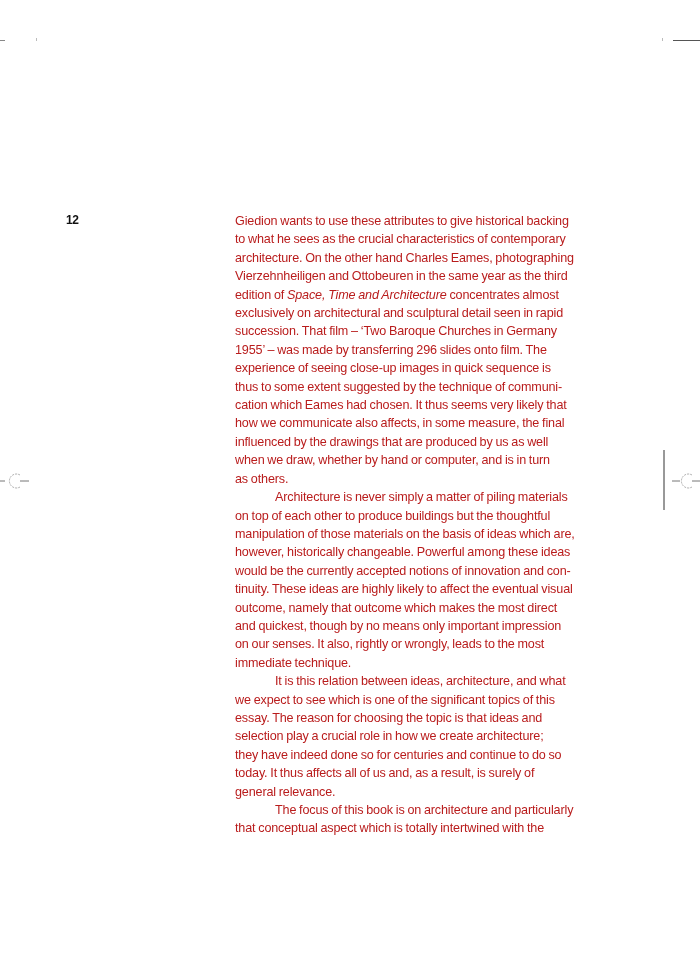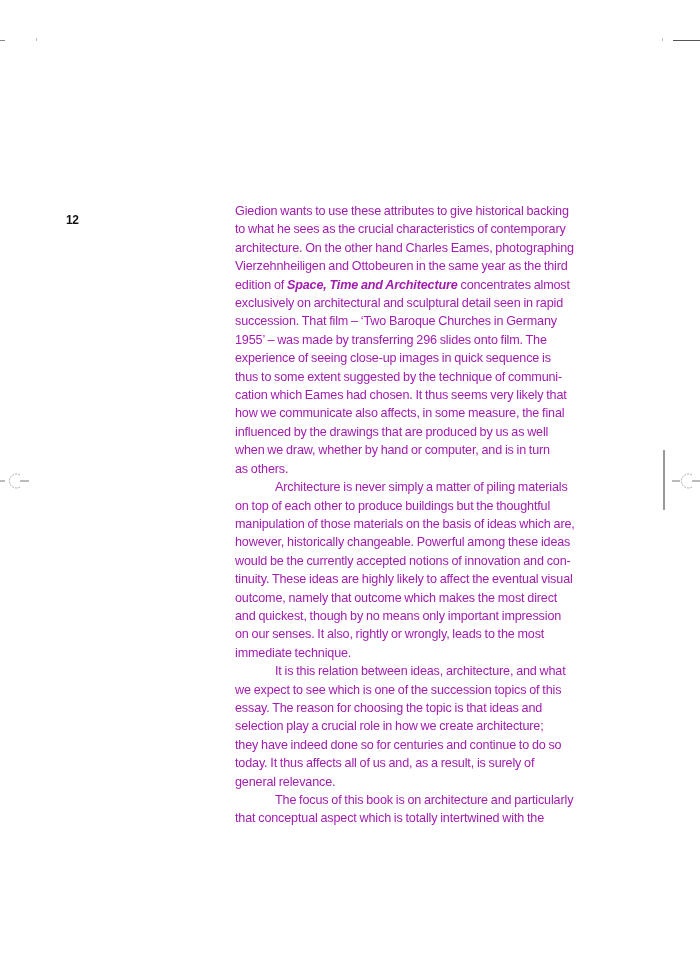--- a/index.html
+++ b/index.html
@@ -60,38 +60,37 @@
       top: 213px;
       font-size: 12px;
       font-weight: bold;
       letter-spacing: -0.3px;
       color: #111;
       text-align: center;
     }
     .body-text {
       position: absolute;
       left: 235px;
-      top: 202px;
+      top: 212px;
       width: 370px;
       font-size: 12.6px;
       line-height: 18.4px;
       letter-spacing: -0.15px;
       word-spacing: -0.5px;
-      color: #a21caf;
+      color: #b91c1c;
     }
     .line {
       display: block;
       white-space: nowrap;
     }
     .indent {
       padding-left: 40px;
     }
     em {
       font-style: italic;
-      font-weight: bold;
     }
   </style>
 </head>
 <body>
 
 <div class="crop-tick-left"></div>
 <div class="crop-dot-left"></div>
 <div class="crop-dot-right"></div>
 <div class="crop-line-right"></div>
 
@@ -135,21 +134,21 @@
       <span class="line">however, historically changeable. Powerful among these ideas</span>
       <span class="line">would be the currently accepted notions of innovation and con-</span>
       <span class="line">tinuity. These ideas are highly likely to affect the eventual visual</span>
       <span class="line">outcome, namely that outcome which makes the most direct</span>
       <span class="line">and quickest, though by no means only important impression</span>
       <span class="line">on our senses. It also, rightly or wrongly, leads to the most</span>
       <span class="line">immediate technique.</span>
     </div>
     <div>
       <span class="line indent">It is this relation between ideas, architecture, and what</span>
-      <span class="line">we expect to see which is one of the succession topics of this</span>
+      <span class="line">we expect to see which is one of the significant topics of this</span>
       <span class="line">essay. The reason for choosing the topic is that ideas and</span>
       <span class="line">selection play a crucial role in how we create architecture;</span>
       <span class="line">they have indeed done so for centuries and continue to do so</span>
       <span class="line">today. It thus affects all of us and, as a result, is surely of</span>
       <span class="line">general relevance.</span>
     </div>
     <div>
       <span class="line indent">The focus of this book is on architecture and particularly</span>
       <span class="line">that conceptual aspect which is totally intertwined with the</span>
     </div>

